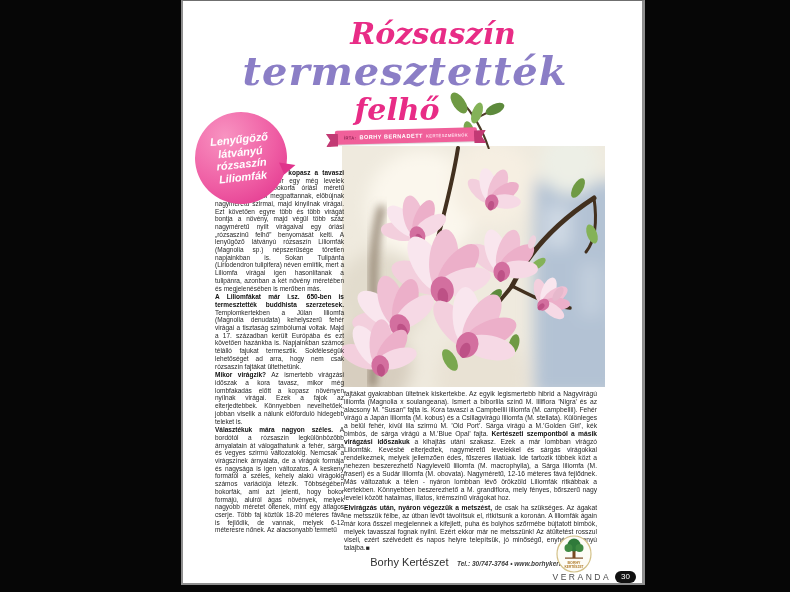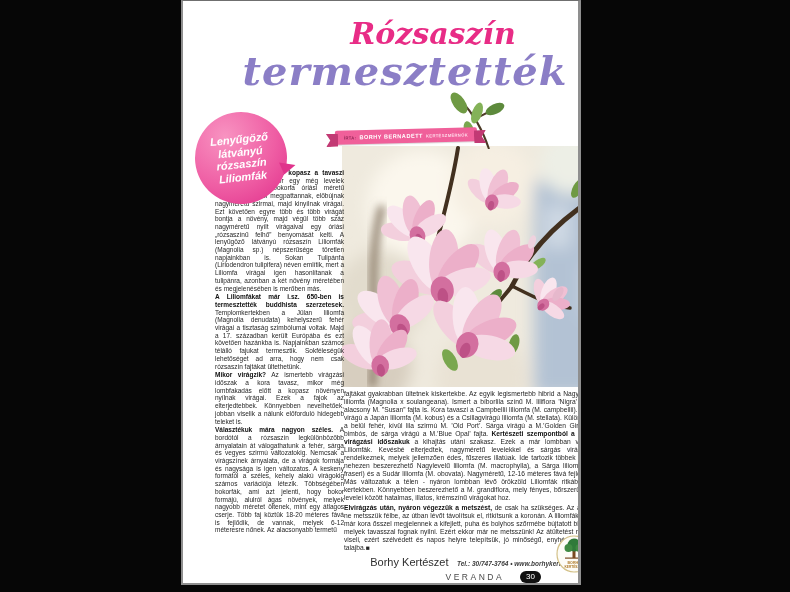--- a/index.html
+++ b/index.html
@@ -1,18 +1,18 @@
 <!DOCTYPE html>
 <html><head>
 <meta charset="utf-8">
 <style>
   html,body{margin:0;padding:0;background:#060606;}
   .stage{position:relative;width:790px;height:592px;background:#060606;overflow:hidden;
          font-family:"Liberation Sans", sans-serif;}
-  .page{position:absolute;left:181px;top:0;width:400px;height:585px;background:#ffffff;
+  .page{position:absolute;left:181px;top:0;width:464px;height:585px;background:#ffffff;
         border-left:2px solid #8f8f8f;border-right:3px solid #8f8f8f;border-top:1px solid #6f6f6f;
         border-bottom:2px solid #8f8f8f;box-sizing:border-box;overflow:hidden;}
 
   
   .title-block{position:absolute;left:0;top:18px;width:428px;text-align:center;
                font-family:"DejaVu Serif", serif;font-style:italic;font-weight:bold;line-height:1;}
   .t1{font-size:30px;color:#e82c86;transform:translateX(36px);}
   .t2{font-size:40px;color:#8b7ec6;margin-top:2px;transform:translateX(8px);letter-spacing:1px;}
   .t3{font-size:30px;color:#e82c86;margin-top:4px;transform:translateX(0px);}
 
@@ -51,34 +51,35 @@
            padding:2px 3px 0 0;color:#161616;font-weight:400;}
   .bottom-block{position:absolute;left:161px;top:389px;width:253px;font-size:6.7px;line-height:8px;
                 text-align:justify;color:#262626;}
   .bottom-block p{margin:0 0 2px 0;}
 
   
   .footer-line{position:absolute;left:161px;top:551px;width:253px;text-align:center;white-space:nowrap;}
   .f-company{font-size:11px;color:#2e2e2e;}
   .f-contact{font-size:6.5px;font-weight:bold;font-style:italic;color:#3c3c3c;margin-left:4px;}
   .logo{position:absolute;left:373px;top:534px;width:36px;height:38px;z-index:4;}
-  .pagebar{position:absolute;right:37px;top:570px;display:flex;align-items:center;gap:16px;}
+  .pagebar{position:absolute;right:6px;top:570px;display:flex;align-items:center;gap:4px;}
   .veranda{font-size:8.5px;letter-spacing:2.5px;color:#4a4a4a;}
   .pageno{background:#101010;color:#ffffff;font-weight:normal;font-size:8px;line-height:8px;
           padding:2px 6px;border-radius:6px;}
 </style>
 </head>
 <body>
 
 <div class="stage">
   <div class="page">
 
     <header class="title-block">
       <div class="t1">Rózsaszín</div>
       <div class="t2">termesztették</div>
+      <div class="t3">felhő</div>
     </header>
 
     <div class="badge">
       <span>Lenyűgöző</span>
       <span>látványú</span>
       <span>rózsaszín</span>
       <span>Liliomfák</span>
       <div class="badge-tail"></div>
     </div>
 

